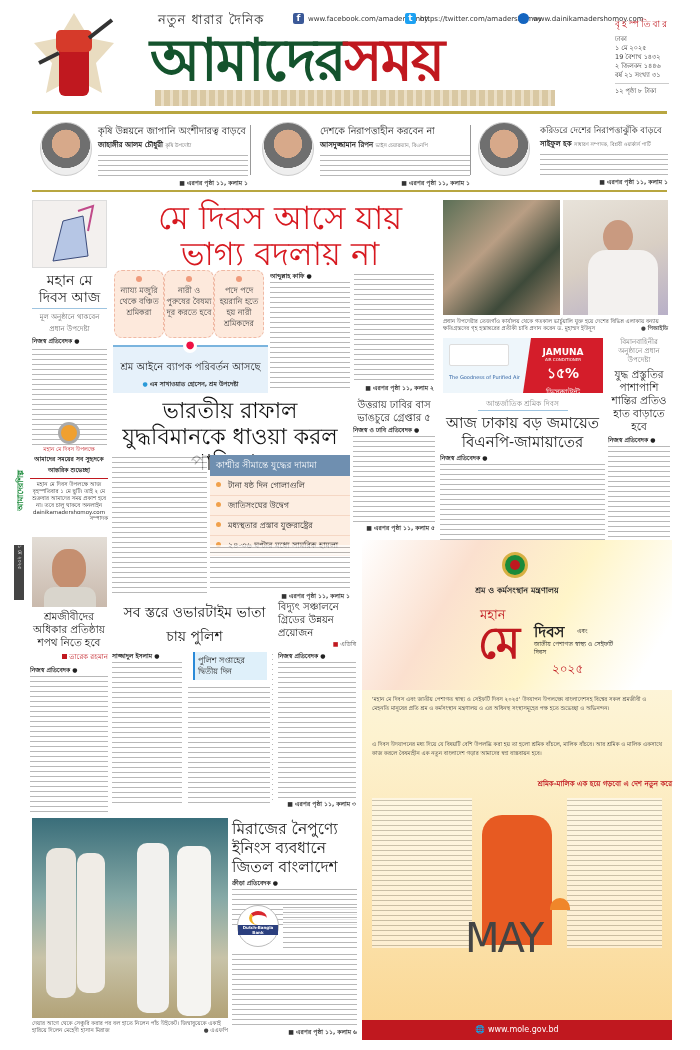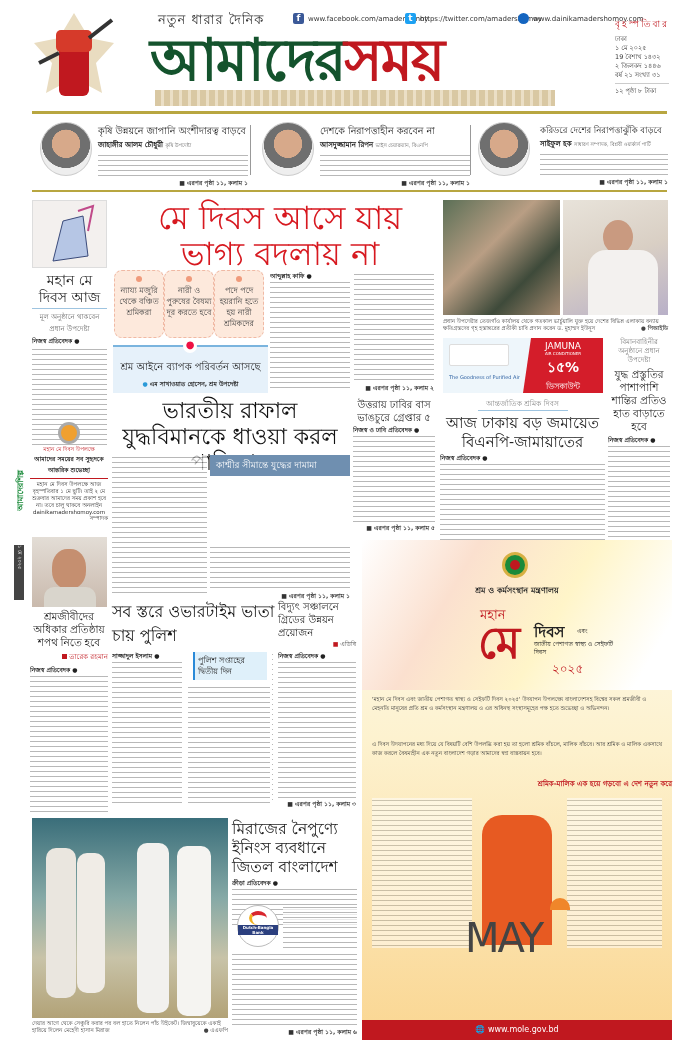--- a/index.html
+++ b/index.html
@@ -137,41 +137,47 @@
 <div class="abs" style="left:563px;top:200px;width:105px;height:115px;background:linear-gradient(160deg,#e8e3da,#d9cfc4 50%,#b8b0c8)">
   <div style="position:absolute;left:40px;top:20px;width:30px;height:34px;border-radius:50%;background:#c99a80"></div>
   <div style="position:absolute;left:25px;top:50px;width:70px;height:65px;background:#f3f1ef;border-radius:18px 18px 0 0"></div>
 </div>
 <div class="abs cap" style="left:443px;top:318px;width:225px"><span>প্রধান উপদেষ্টার তেজগাঁও কার্যালয় থেকে গতকাল ভার্চুয়ালি যুক্ত হয়ে দেশের বিভিন্ন এলাকায় বন্যায় ক্ষতিগ্রস্তদের গৃহ হস্তান্তরের প্রতীকী চাবি প্রদান করেন ড. মুহাম্মদ ইউনূস</span> <span style="float:right;font-weight:bold">● পিআইডি</span></div>
 
 <div class="abs" style="left:443px;top:338px;width:160px;height:55px;background:#eef6fb">
   <div style="position:absolute;left:6px;top:6px;width:60px;height:22px;background:#fff;border:1px solid #ddd;border-radius:2px"></div>
   <div style="position:absolute;left:6px;top:36px;font-size:5px;color:#2a5ea0">The Goodness of Purified Air</div>
   <div style="position:absolute;left:80px;top:0;width:80px;height:55px;background:#d41d2a;color:#fff;text-align:center;clip-path:polygon(10% 0,100% 0,100% 100%,0 100%)">
-    <div style="font-size:9px;font-weight:normal;margin-top:3px">JAMUNA</div>
+    <div style="font-size:9px;font-weight:bold;margin-top:9px">JAMUNA</div>
     <div style="font-size:4px">AIR CONDITIONER</div>
     <div style="font-size:14px;font-weight:bold">১৫%</div>
     <div style="font-size:8px">ডিসকাউন্ট</div>
   </div>
 </div>
 
 <div class="abs" style="left:608px;top:338px;width:62px;text-align:center">
   <div style="font-size:7px;color:#777;line-height:9px">বিমানবাহিনীর অনুষ্ঠানে প্রধান উপদেষ্টা</div>
   <div style="font-size:10.5px;line-height:13px;margin-top:3px;font-family:'DejaVu Serif',serif">যুদ্ধ প্রস্তুতির পাশাপাশি শান্তির প্রতিও হাত বাড়াতে হবে</div>
   <div class="txt" style="font-weight:bold;color:#222;text-align:left;margin-top:3px">নিজস্ব প্রতিবেদক ●</div>
   <div class="filler" style="height:100px"></div>
   <div class="txt" style="font-weight:bold;color:#333">■ এরপর পৃষ্ঠা ১১, কলাম ২</div>
 </div>
 
 <div class="abs" style="left:110px;top:398px;width:240px">
   <div class="sect-h">ভারতীয় রাফাল যুদ্ধবিমানকে ধাওয়া করল পাকিস্তান</div>
 </div>
 <div class="abs filler" style="left:112px;top:455px;width:95px;height:140px"></div>
 <div class="abs boxlist" style="left:210px;top:455px;width:140px">
   <div class="hd">কাশ্মীর সীমান্তে যুদ্ধের দামামা</div>
+  <ul>
+    <li>টানা ষষ্ঠ দিন গোলাগুলি</li>
+    <li>জাতিসংঘের উদ্বেগ</li>
+    <li>মধ্যস্থতার প্রস্তাব যুক্তরাষ্ট্রের</li>
+    <li>২৪-৩৬ ঘণ্টার মধ্যে সামরিক হামলা</li>
+  </ul>
 </div>
 <div class="abs filler" style="left:210px;top:545px;width:140px;height:45px"></div>
 <div class="abs txt" style="left:250px;top:592px;width:100px;font-weight:bold;color:#333;text-align:right">■ এরপর পৃষ্ঠা ১১, কলাম ১</div>
 
 <div class="abs" style="left:353px;top:398px;width:82px">
   <div style="font-size:10px;line-height:13px;text-align:center;font-family:'DejaVu Serif',serif">উত্তরায় ঢাবির বাস ভাঙচুরে গ্রেপ্তার ৫</div>
   <div class="txt" style="font-weight:bold;color:#222;margin-top:2px">নিজস্ব ও ঢাবি প্রতিবেদক ●</div>
   <div class="filler" style="height:90px"></div>
   <div class="txt" style="font-weight:bold;color:#333;text-align:right">■ এরপর পৃষ্ঠা ১১, কলাম ৫</div>
 </div>
@@ -196,28 +202,28 @@
   <div style="font-size:5.5px;line-height:7px;color:#333">মহান মে দিবস উপলক্ষে আজ বৃহস্পতিবার ১ মে ছুটি। তাই ২ মে শুক্রবার আমাদের সময় প্রকাশ হবে না। তবে চালু থাকবে অনলাইন</div>
   <div style="font-size:5.5px;color:#333">dainikamadershomoy.com</div>
   <div style="font-size:5.5px;text-align:right;color:#333">সম্পাদক</div>
 </div>
 
 <div class="abs" style="left:32px;top:537px;width:75px;height:70px;background:linear-gradient(180deg,#e3ddd6,#c9b9ac)">
   <div style="position:absolute;left:20px;top:12px;width:34px;height:40px;border-radius:45%;background:#c58f70"></div>
   <div style="position:absolute;left:12px;top:50px;width:52px;height:20px;background:#d9d5cc;border-radius:10px 10px 0 0"></div>
 </div>
 <div class="abs" style="left:30px;top:610px;width:78px;text-align:center">
-  <div style="font-size:10.5px;line-height:13px;font-family:Liberation Serif, serif">শ্রমজীবীদের অধিকার প্রতিষ্ঠায় শপথ নিতে হবে</div>
+  <div style="font-size:10.5px;line-height:13px;font-family:Liberation Sans, sans-serif">শ্রমজীবীদের অধিকার প্রতিষ্ঠায় শপথ নিতে হবে</div>
   <div style="font-size:7px;color:#c0181f;text-align:right;margin-top:2px"><span style="display:inline-block;width:5px;height:5px;background:#c0181f"></span> <span>তারেক রহমান</span></div>
   <div class="txt" style="font-weight:bold;color:#222;text-align:left;margin-top:3px">নিজস্ব প্রতিবেদক ●</div>
   <div class="filler" style="height:140px"></div>
 </div>
 
 <div class="abs" style="left:112px;top:600px;width:165px">
-  <div class="sect-h" style="text-align:left;font-size:16px;line-height:24px">সব স্তরে ওভারটাইম ভাতা চায় পুলিশ</div>
+  <div class="sect-h" style="text-align:center;font-size:14px;line-height:24px">সব স্তরে ওভারটাইম ভাতা চায় পুলিশ</div>
 </div>
 <div class="abs" style="left:112px;top:652px;width:70px">
   <div class="txt" style="font-weight:bold;color:#222">সাজ্জাদুল ইসলাম ●</div>
   <div class="filler" style="height:145px"></div>
 </div>
 <div class="abs" style="left:193px;top:652px;width:74px;height:28px;background:#dff0fa;border-left:2px solid #2a8ad8;padding:3px;font-size:8px;line-height:11px">পুলিশ সপ্তাহের দ্বিতীয় দিন</div>
 <div class="abs filler" style="left:188px;top:685px;width:82px;height:118px"></div>
 <div class="abs filler" style="left:272px;top:652px;width:1px;height:150px"></div>
 
 <div class="abs" style="left:278px;top:600px;width:78px">

